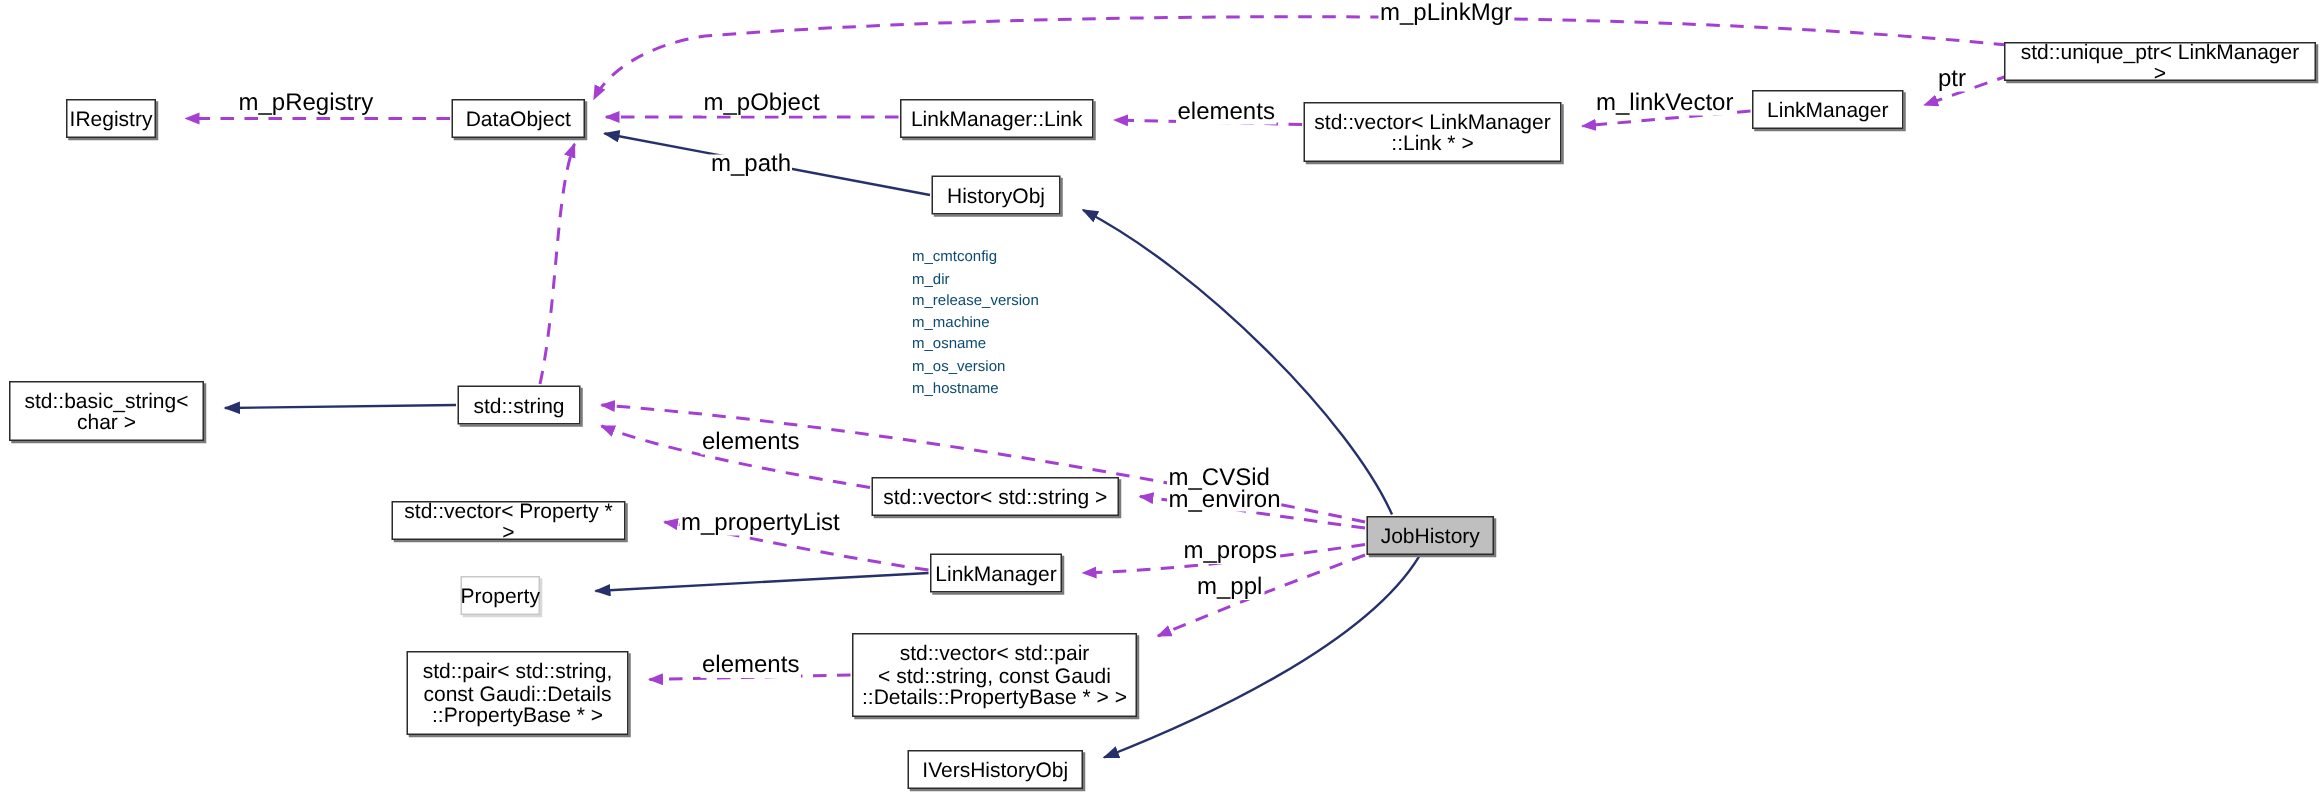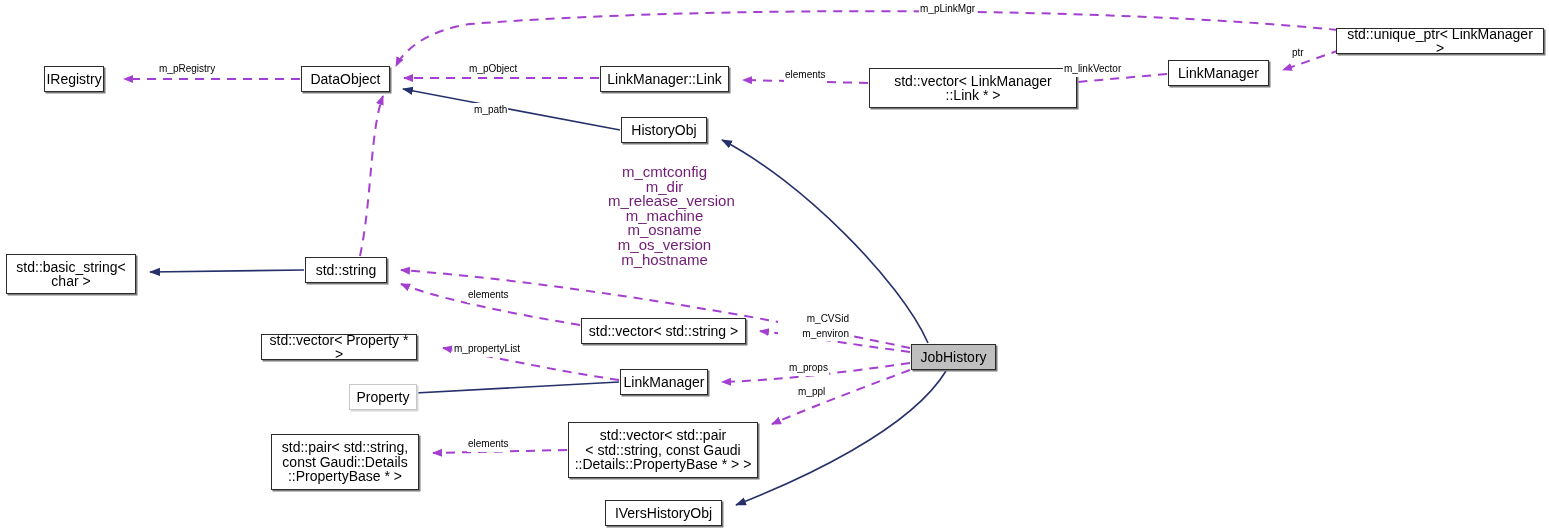--- a/index.html
+++ b/index.html
@@ -7,23 +7,23 @@
   #diagram{position:relative;width:1549px;height:532px;overflow:hidden;background:#fff;}
   svg.edges{position:absolute;left:0;top:0;width:1549px;height:532px;pointer-events:none;}
 
   .node{position:absolute;box-sizing:border-box;display:flex;align-items:center;justify-content:center;
         text-align:center;background:#ffffff;border:1px solid #2b2b2b;
         box-shadow:1.5px 1.5px 0 0 #7a7a7a;font-size:14px;color:#000;line-height:14.5px;
         padding:2px 5px;white-space:pre-line;}
   .node.dim{border:1px solid #c8c8c8;box-shadow:1.5px 1.5px 0 0 #d8d8d8;}
   .node.current{background:#bfbfbf;border:1px solid #2b2b2b;}
 
-  .edge-label{position:absolute;font-size:10px;color:#000;line-height:14.6px;
-              background:#fff;text-align:right;white-space:pre-line;padding:0 1px;}
-  .field-list{position:absolute;font-size:15px;color:#701a75;line-height:14.6px;text-align:center;white-space:pre-line;}
+  .edge-label{position:absolute;font-size:16px;color:#000;line-height:14.6px;
+              background:#fff;text-align:left;white-space:pre-line;padding:0 1px;}
+  .field-list{position:absolute;font-size:10px;color:#0c4a6e;line-height:14.6px;white-space:pre-line;}
 </style>
 </head>
 <body>
 
 <div id="diagram">
 
   <svg class="edges" viewBox="0 0 1549 532">
     <defs>
       <marker id="ah-assoc" markerWidth="10" markerHeight="10" refX="9" refY="4" orient="auto" markerUnits="userSpaceOnUse">
         <path d="M0,0 L10,4 L0,8 z" fill="#a43fd1"></path>
@@ -77,41 +77,41 @@
       <path d="M946,371 C910,430 800,480 736,505" stroke="#26316b" stroke-width="1.6" fill="none" marker-end="url(#ah-inh)"></path>
     </g>
   </svg>
 
   <div class="node" style="left:44px;top:66px;width:60px;height:26px;">IRegistry</div>
 
   <div class="node" style="left:301px;top:66px;width:89px;height:26px;">DataObject</div>
 
   <div class="node" style="left:600px;top:66px;width:129px;height:26px;">LinkManager::Link</div>
 
-  <div class="node" style="left:869px;top:68px;width:208px;height:40px;">std::vector&lt; LinkManager
+  <div class="node" style="left:869px;top:68px;width:172px;height:40px;">std::vector&lt; LinkManager
 ::Link * &gt;</div>
 
   <div class="node" style="left:1168px;top:60px;width:101px;height:26px;">LinkManager</div>
 
   <div class="node" style="left:1336px;top:28px;width:208px;height:26px;">std::unique_ptr&lt; LinkManager &gt;</div>
 
   <div class="node" style="left:621px;top:117px;width:86px;height:26px;">HistoryObj</div>
 
   <div class="node" style="left:6px;top:254px;width:130px;height:40px;">std::basic_string&lt;
 char &gt;</div>
 
   <div class="node" style="left:305px;top:257px;width:82px;height:26px;">std::string</div>
 
   <div class="node" style="left:581px;top:318px;width:165px;height:26px;">std::vector&lt; std::string &gt;</div>
 
   <div class="node" style="left:261px;top:334px;width:156px;height:26px;">std::vector&lt; Property * &gt;</div>
 
   <div class="node" style="left:620px;top:369px;width:88px;height:26px;">LinkManager</div>
 
-  <div class="node dim" style="left:307px;top:384px;width:68px;height:26px;margin-left:42px;">Property</div>
+  <div class="node dim" style="left:307px;top:384px;width:53px;height:26px;">Property</div>
 
   <div class="node current" style="left:911px;top:344px;width:85px;height:26px;">JobHistory</div>
 
   <div class="node" style="left:271px;top:434px;width:148px;height:56px;">std::pair&lt; std::string,
 const Gaudi::Details
 ::PropertyBase * &gt;</div>
 
   <div class="node" style="left:568px;top:422px;width:190px;height:56px;">std::vector&lt; std::pair
 &lt; std::string, const Gaudi
 ::Details::PropertyBase * &gt; &gt;</div>

